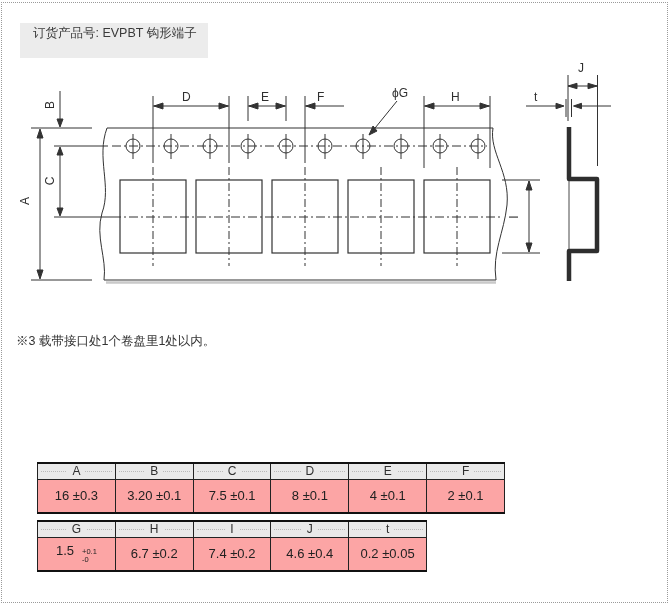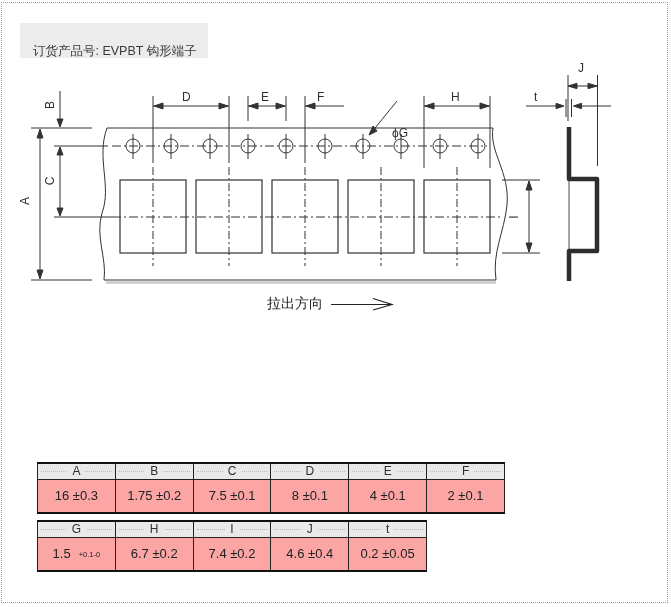--- a/index.html
+++ b/index.html
@@ -7,21 +7,21 @@
   .page {
     position:relative; width:671px; height:607px; background:#ffffff;
     font-family:"Liberation Sans", sans-serif; color:#333; overflow:hidden;
   }
   .page-frame {
     position:absolute; left:1px; top:2px; right:3px; bottom:4px;
     border:1px dotted #9a9a9a; pointer-events:none;
   }
   .info-box {
     position:absolute; left:20px; top:23px; width:188px; height:35px;
-    background:#ececec; padding:20px 0 0 13px;
+    background:#ececec; padding:2px 0 0 13px;
     font-size:12.5px; line-height:16px; color:#3a3a3a;
   }
   svg.diagram { position:absolute; left:0; top:0; }
   .dim {
     position:absolute; font-size:12px; color:#2f2f2f; line-height:12px;
     white-space:nowrap;
   }
   .dim.rot { transform:rotate(-90deg); transform-origin:center; display:inline-block; }
   .pull {
     position:absolute; left:267px; top:295px; font-size:14px; color:#222;
@@ -44,21 +44,21 @@
     content:""; position:absolute; left:3px; right:3px; top:50%;
     border-top:1px dotted #b9b9b9;
   }
   table.spec th span {
     position:relative; background:#e9e9e9; padding:0 5px; color:#2f2f2f;
   }
   table.spec td { font-size:13px; height:34px; color:#222; background:#fca5a5; }
   .t1 { left:37px; top:462px; width:468px; }
   .t2 { left:37px; top:520px; width:390px; }
   .tolstack {
-    display:inline-flex; flex-direction:row; justify-content:center;
+    display:inline-flex; flex-direction:column; justify-content:center;
     font-size:7.5px; line-height:1.1; vertical-align:1px; text-align:left;
     margin-left:8px; color:#222;
   }
 </style>
 </head>
 <body>
 
 <div class="page">
   <div class="page-frame"></div>
 
@@ -181,50 +181,44 @@
     <path d="M564,106 L556,103.3 L556,108.7 Z" fill="#333"></path>
     <path d="M573.5,106 L581.5,103.3 L581.5,108.7 Z" fill="#333"></path>
   </svg>
 
   <span class="dim rot" style="left:21px; top:195px;">A</span>
   <span class="dim rot" style="left:46px; top:99px;">B</span>
   <span class="dim rot" style="left:46px; top:175px;">C</span>
   <span class="dim" style="left:182px; top:91px;">D</span>
   <span class="dim" style="left:261px; top:91px;">E</span>
   <span class="dim" style="left:317px; top:91px;">F</span>
-  <span class="dim" style="left:392px; top:87px;margin-top:40px;">ϕG</span>
+  <span class="dim" style="left:392px; top:87px;">ϕG</span>
   <span class="dim" style="left:451px; top:91px;">H</span>
   <span class="dim rot" style="left:512px; top:211px;">I</span>
   <span class="dim" style="left:578px; top:62px;">J</span>
   <span class="dim" style="left:534px; top:91px;">t</span>
 
-  <div class="pull">
-    <span>拉出方向</span>
-    <svg width="66" height="16" viewBox="0 0 66 16" fill="none" stroke="#222">
-      <path d="M2,8.5 H62" stroke-width="1.1"></path>
-      <path d="M44,2.5 L63,8.5 L44,14" stroke-width="1.2"></path>
-    </svg>
-  </div>
 
   <div class="notes">
+    <div>※3 载带接口处1个卷盘里1处以内。</div>
   </div>
 
   <table class="spec t1">
     <tbody>
         <tr>
       <th><span>A</span></th>
       <th><span>B</span></th>
       <th><span>C</span></th>
       <th><span>D</span></th>
       <th><span>E</span></th>
       <th><span>F</span></th>
     </tr>
     <tr>
       <td>16 ±0.3</td>
-      <td>1.75 ±0.2</td>
+      <td>3.20 ±0.1</td>
       <td>7.5 ±0.1</td>
       <td>8 ±0.1</td>
       <td>4 ±0.1</td>
       <td>2 ±0.1</td>
     </tr>
   </tbody>
     </table>
 
   <table class="spec t2">
     <tbody>

